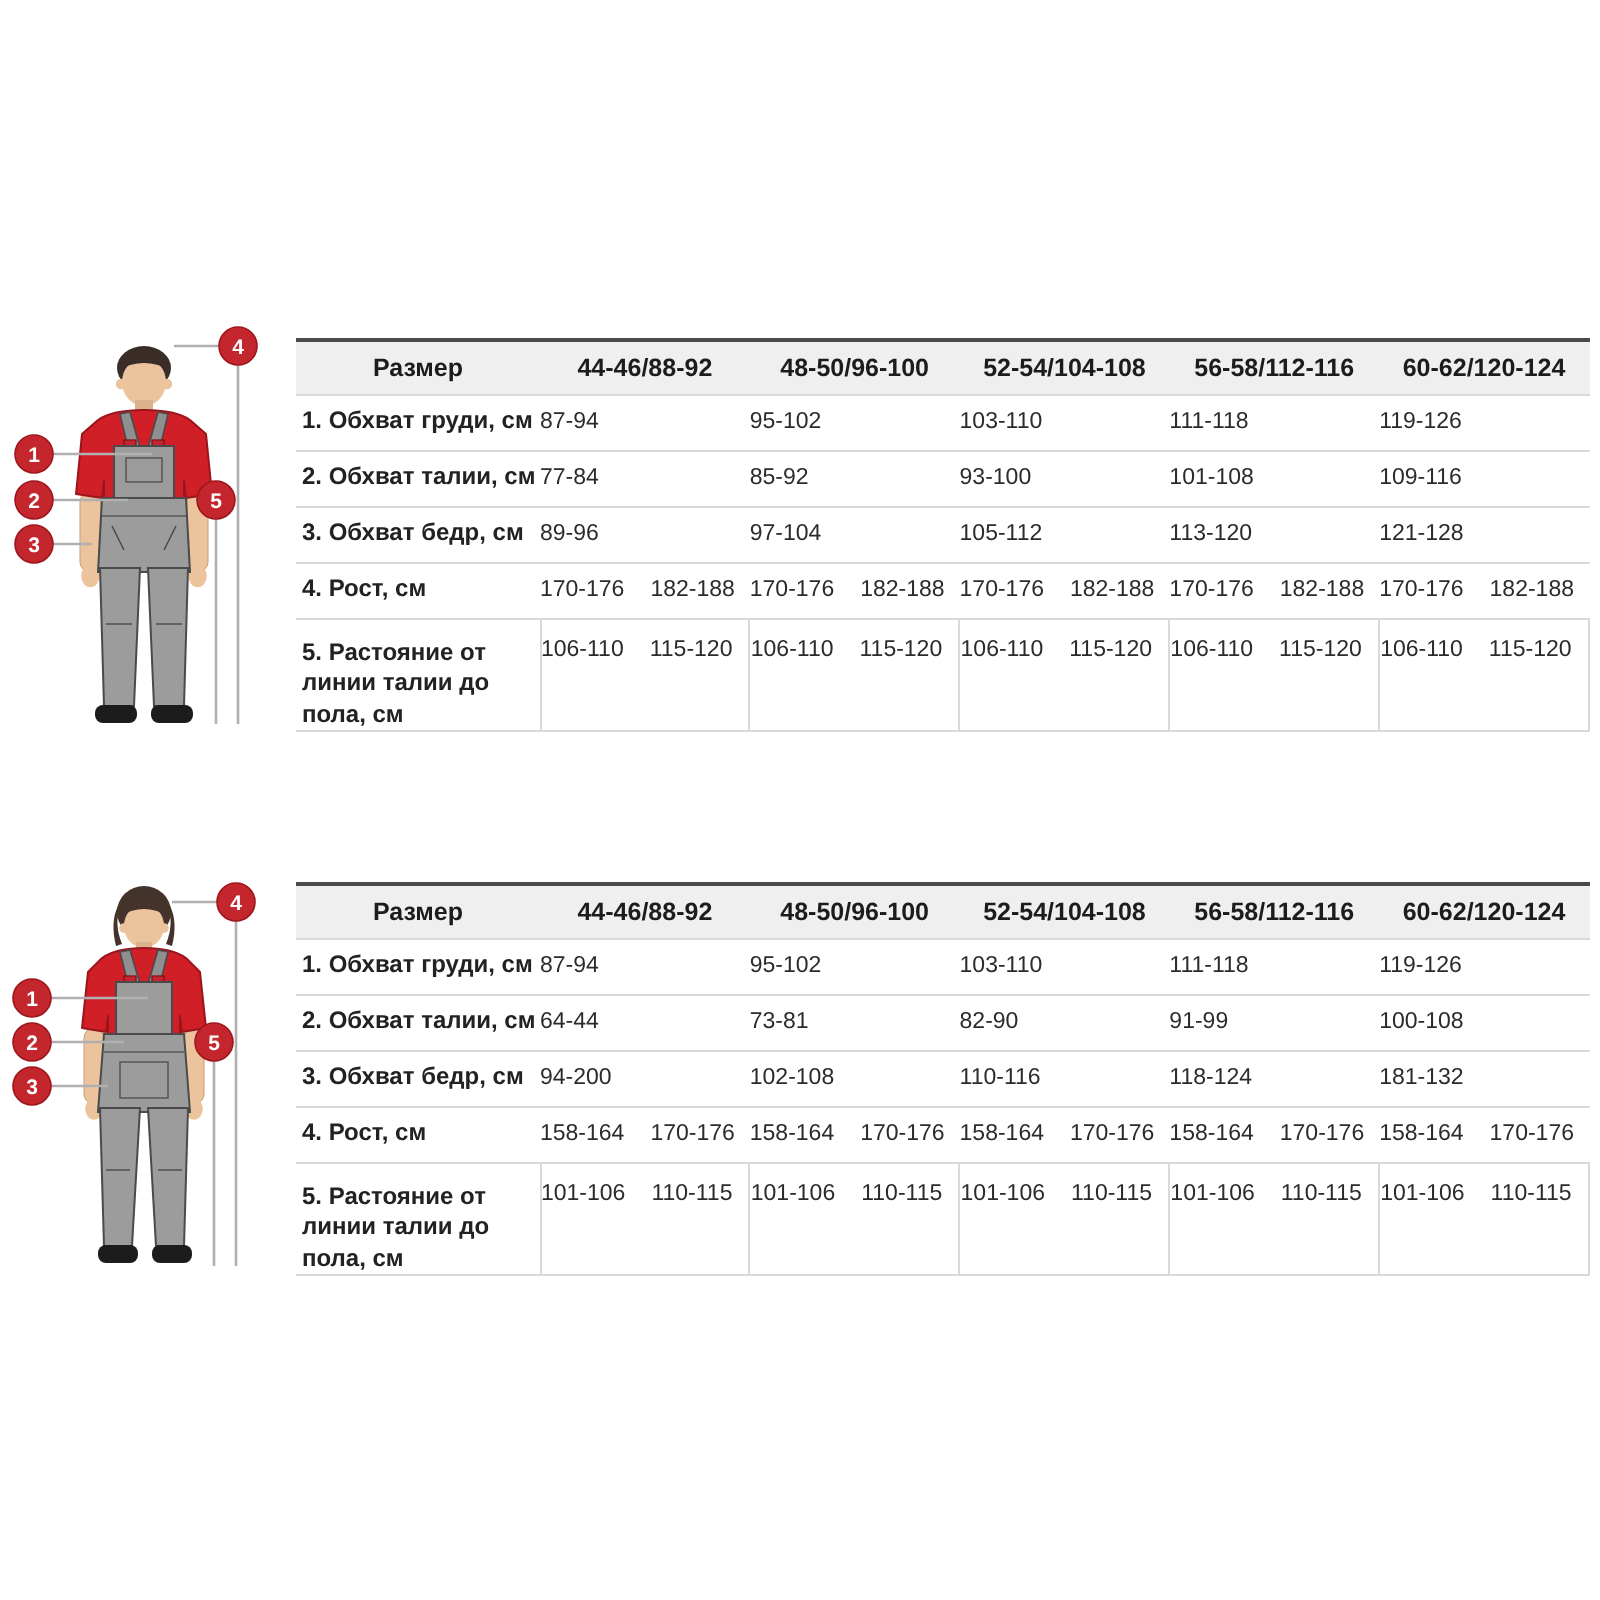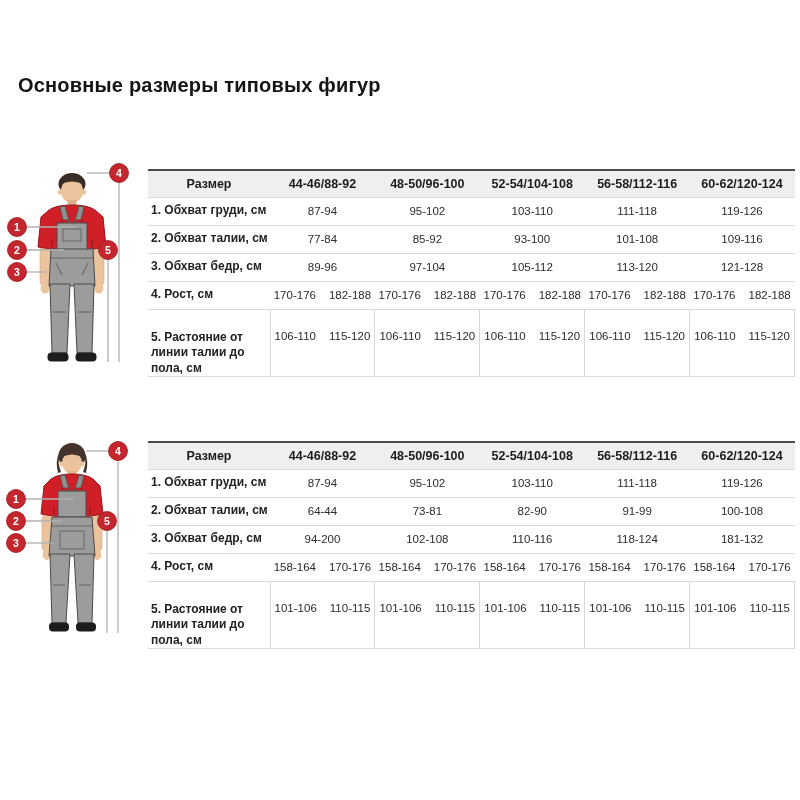--- a/index.html
+++ b/index.html
@@ -24,41 +24,40 @@
   #table-men   { top:169px; }
   #table-women { top:441px; }
 
   .size-table th {
     background:#efefef; font-size:12.5px; font-weight:700; color:#1c1c1c;
     height:27px; text-align:center; border-bottom:1px solid #d9d9d9;
     white-space:nowrap;
   }
   .size-table th.label-col { width:122px; }
   .size-table td {
-    font-size:11.5px; color:#2b2b2b; text-align:center; height:28px;
+    font-size:11.5px; color:#2b2b2b; text-align:left; height:28px;
     border-bottom:1px solid #d9d9d9; vertical-align:middle; white-space:nowrap;
   }
   .size-table td.label {
     text-align:left; font-size:12px; color:#222; padding-left:3px;
     white-space:normal; line-height:1.3;font-weight:bold;
   }
   .size-table tr.pair-bordered td {
-    height:54px; vertical-align:top; padding-top:20px;
+    height:54px; vertical-align:top; padding-top:9px;
   }
   .size-table tr.pair-bordered td.val { border-left:1px solid #d9d9d9; }
   .size-table tr.pair-bordered td.val:last-child { border-right:1px solid #d9d9d9; }
   .pair span { display:inline-block; }
   .pair span + span { margin-left:13px; }
 </style>
 </head>
 <body>
 
 <div class="page">
 
-  <div class="page-title">Основные размеры типовых фигур</div>
 
   <svg id="figure-man" class="figure-svg" width="145" height="205" viewBox="0 0 145 205">
 
     <g>
       <ellipse cx="72" cy="24" rx="13.5" ry="11" fill="#3a2c26"></ellipse>
       <circle cx="60.5" cy="32" r="2.6" fill="#ebc49e"></circle>
       <circle cx="83.5" cy="32" r="2.6" fill="#ebc49e"></circle>
       <ellipse cx="72" cy="31" rx="11" ry="12" fill="#ebc49e"></ellipse>
       <path d="M59,22 Q72,13 85,22 L85,25 Q72,18 59,25 Z" fill="#3a2c26"></path>
       <rect x="67.5" y="40" width="9" height="9" fill="#dcb28c"></rect>

